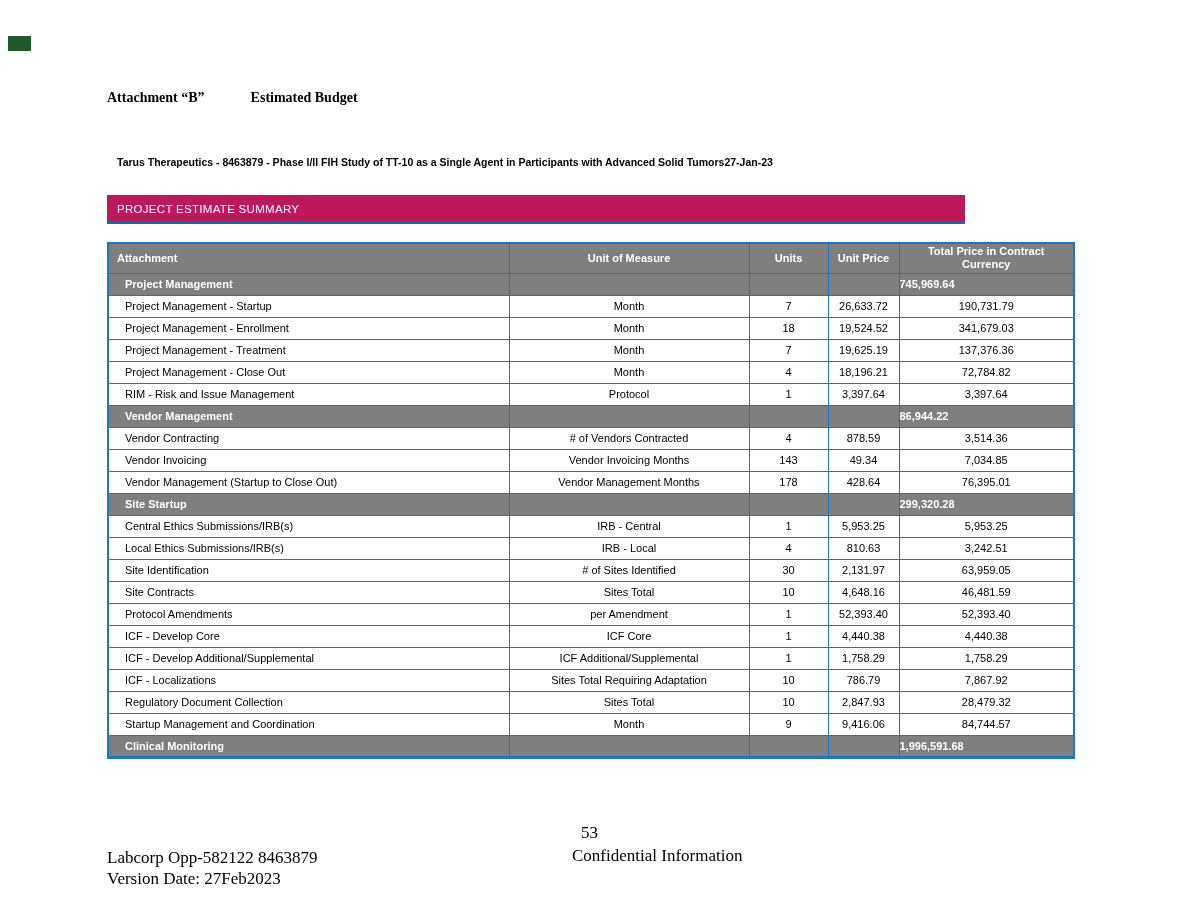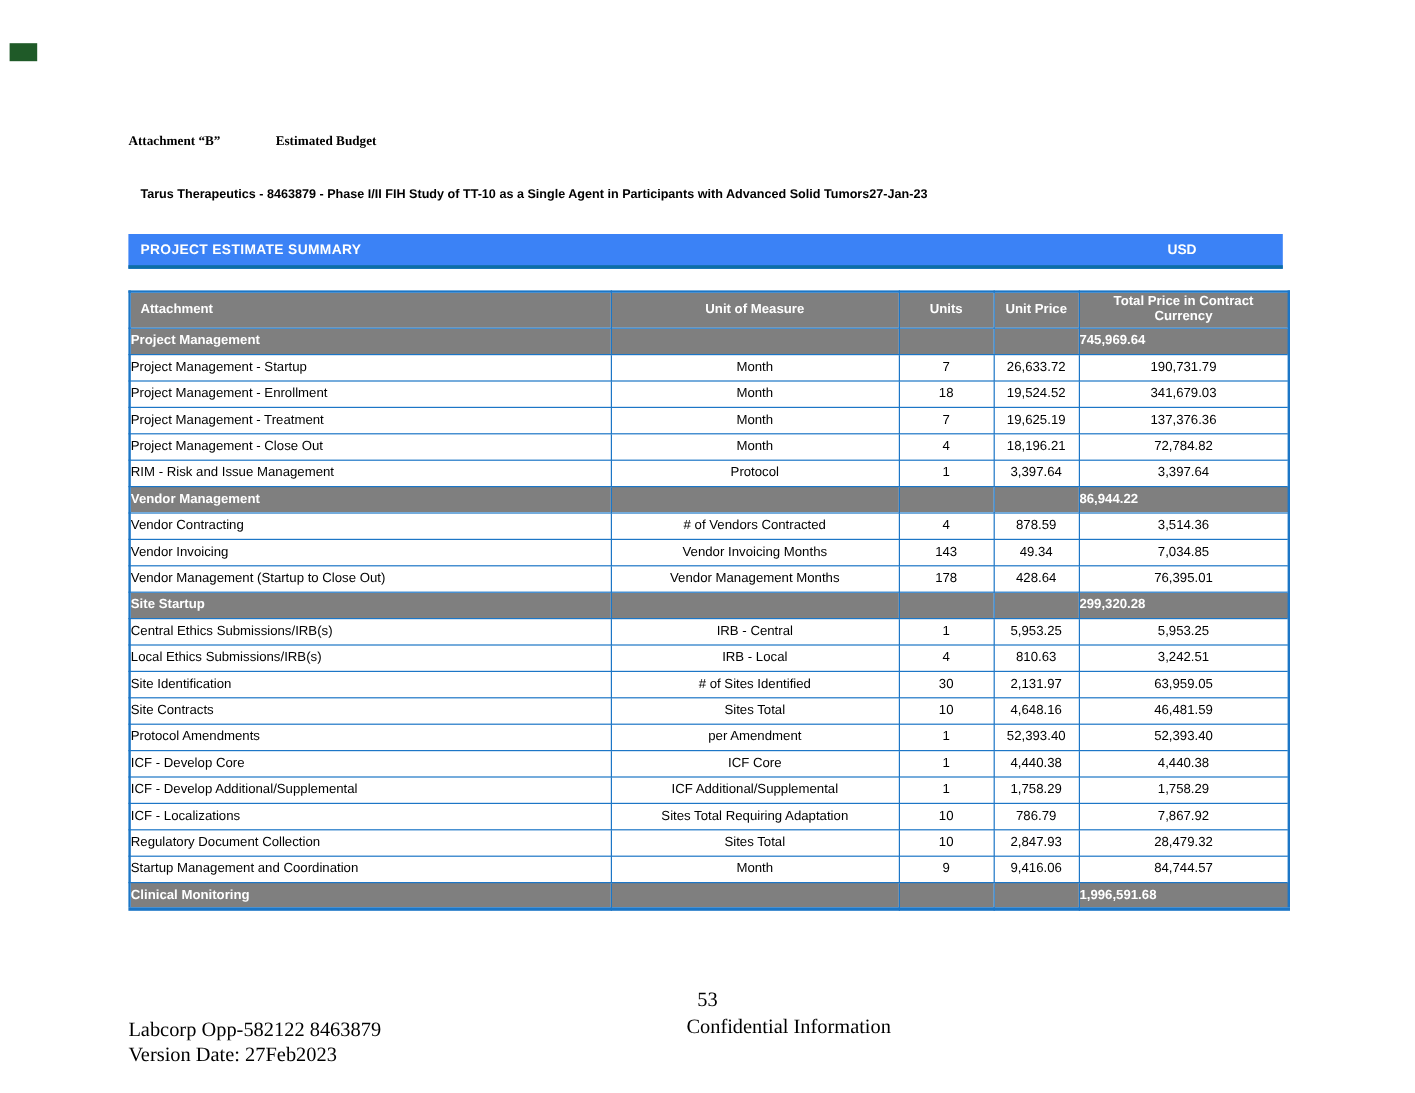--- a/index.html
+++ b/index.html
@@ -7,33 +7,33 @@
   body {
     width:1179px; height:911px; position:relative;
     font-family:"Liberation Sans", sans-serif;
     color:#000;
   }
   .corner-marker {
     position:absolute; left:8px; top:36px; width:23px; height:15px;
     background:#1f5a28;
   }
   .doc-title {
-    position:absolute; left:107px; top:112px;
-    font-family:"Liberation Serif", serif; font-weight:bold; font-size:11px;
+    position:absolute; left:107px; top:90px;
+    font-family:"Liberation Serif", serif; font-weight:bold; font-size:14px;
     display:flex; gap:46px; white-space:nowrap;
   }
   .study-line {
     position:absolute; left:117px; top:156px; width:948px;
     display:flex; 
     font-size:10.5px; font-weight:bold; white-space:nowrap;
   }
   .banner {
-    position:absolute; left:107px; top:195px; width:962px; height:29px;
-    background:#3b82f6; border-bottom:3px solid #0d6ea6;
-    color:#ffffff; font-weight:bold; font-size:11.5px;
+    position:absolute; left:107px; top:195px; width:858px; height:29px;
+    background:#be185d; border-bottom:3px solid #0d6ea6;
+    color:#ffffff; font-weight:normal; font-size:11.5px;
   }
   .banner-title { position:absolute; left:10px; top:8px; letter-spacing:0.3px; }
   .banner-currency { position:absolute; left:792px; top:8px; width:172px; text-align:center; }
   table.budget {
     position:absolute; left:107px; top:242px; width:966px;
     border-collapse:collapse; table-layout:fixed;
     font-size:11px;
     border:2px solid #1c76c6; border-bottom:3px solid #1c76c6;
   }
   table.budget th, table.budget td {
@@ -43,21 +43,21 @@
     background:#7f7f7f; color:#ffffff; font-weight:bold;
     height:30px; text-align:center; white-space:normal; line-height:1.2;
     font-size:11px; padding:1px 4px;
   }
   table.budget thead th.col-dept { text-align:left; padding-left:8px; }
   tr.section-row td {
     background:#7f7f7f; color:#ffffff; font-weight:bold;
     height:22px; 
   }
   tr.data-row td { height:22px; background:#ffffff; text-align:center; }
-  td.col-dept { text-align:left !important; padding-left:0; }
+  td.col-dept { text-align:left !important; padding-left:16px; }
   .footer-page {
     position:absolute; left:0; top:823px; width:1179px; text-align:center;
     font-family:"Liberation Serif", serif; font-size:17px;
   }
   .footer-confidential {
     position:absolute; left:572px; top:846px;
     font-family:"Liberation Serif", serif; font-size:17px;
   }
   .footer-left {
     position:absolute; left:107px; top:847px;

